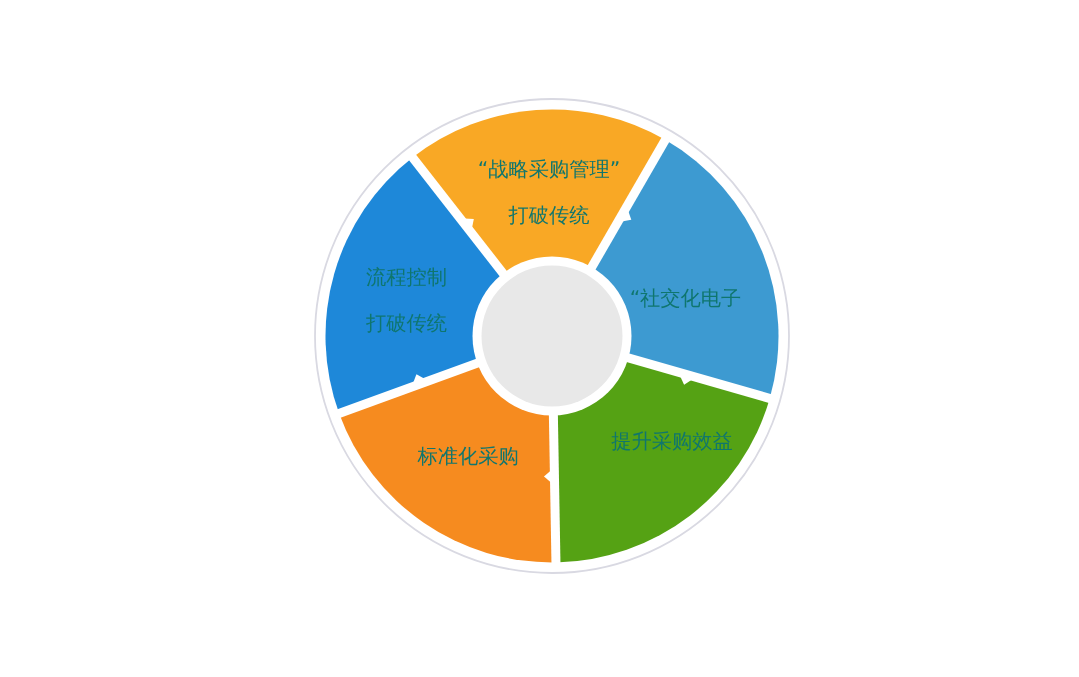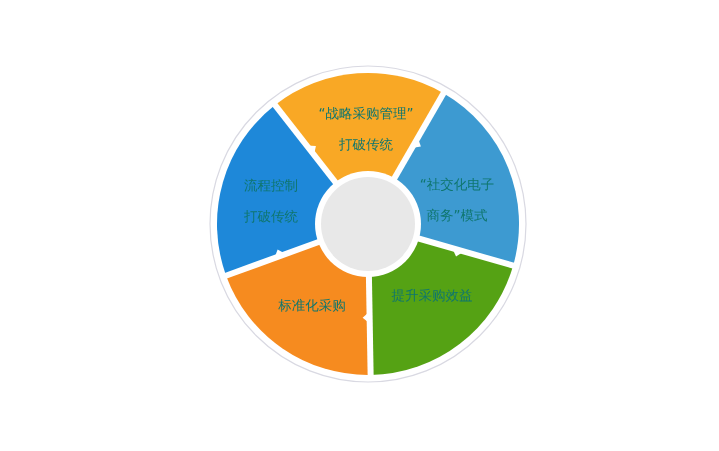--- a/index.html
+++ b/index.html
@@ -36,23 +36,22 @@
   <circle id="hub" cx="368" cy="224" r="47" fill="#e8e8e8"></circle>
 </svg>
 
 <div id="labels">
     <div class="seg-label" style="left: 366px; top: 129px;">
       <span>“战略采购管理”</span>
       <span>打破传统</span>
     </div>
     <div class="seg-label" style="left: 457px; top: 200px;">
       <span>“社交化电子</span>
-      <span>商务”模式</span>
     </div>
-    <div class="seg-label" style="left: 432px; top: 295px;">
+    <div class="seg-label" style="left: 448px; top: 295px;">
       <span>提升采购效益</span>
     </div>
     <div class="seg-label" style="left: 312px; top: 305px;">
       <span>标准化采购</span>
     </div>
     <div class="seg-label" style="left: 271px; top: 201px;">
       <span>流程控制</span>
       <span>打破传统</span>
     </div>
   </div>

